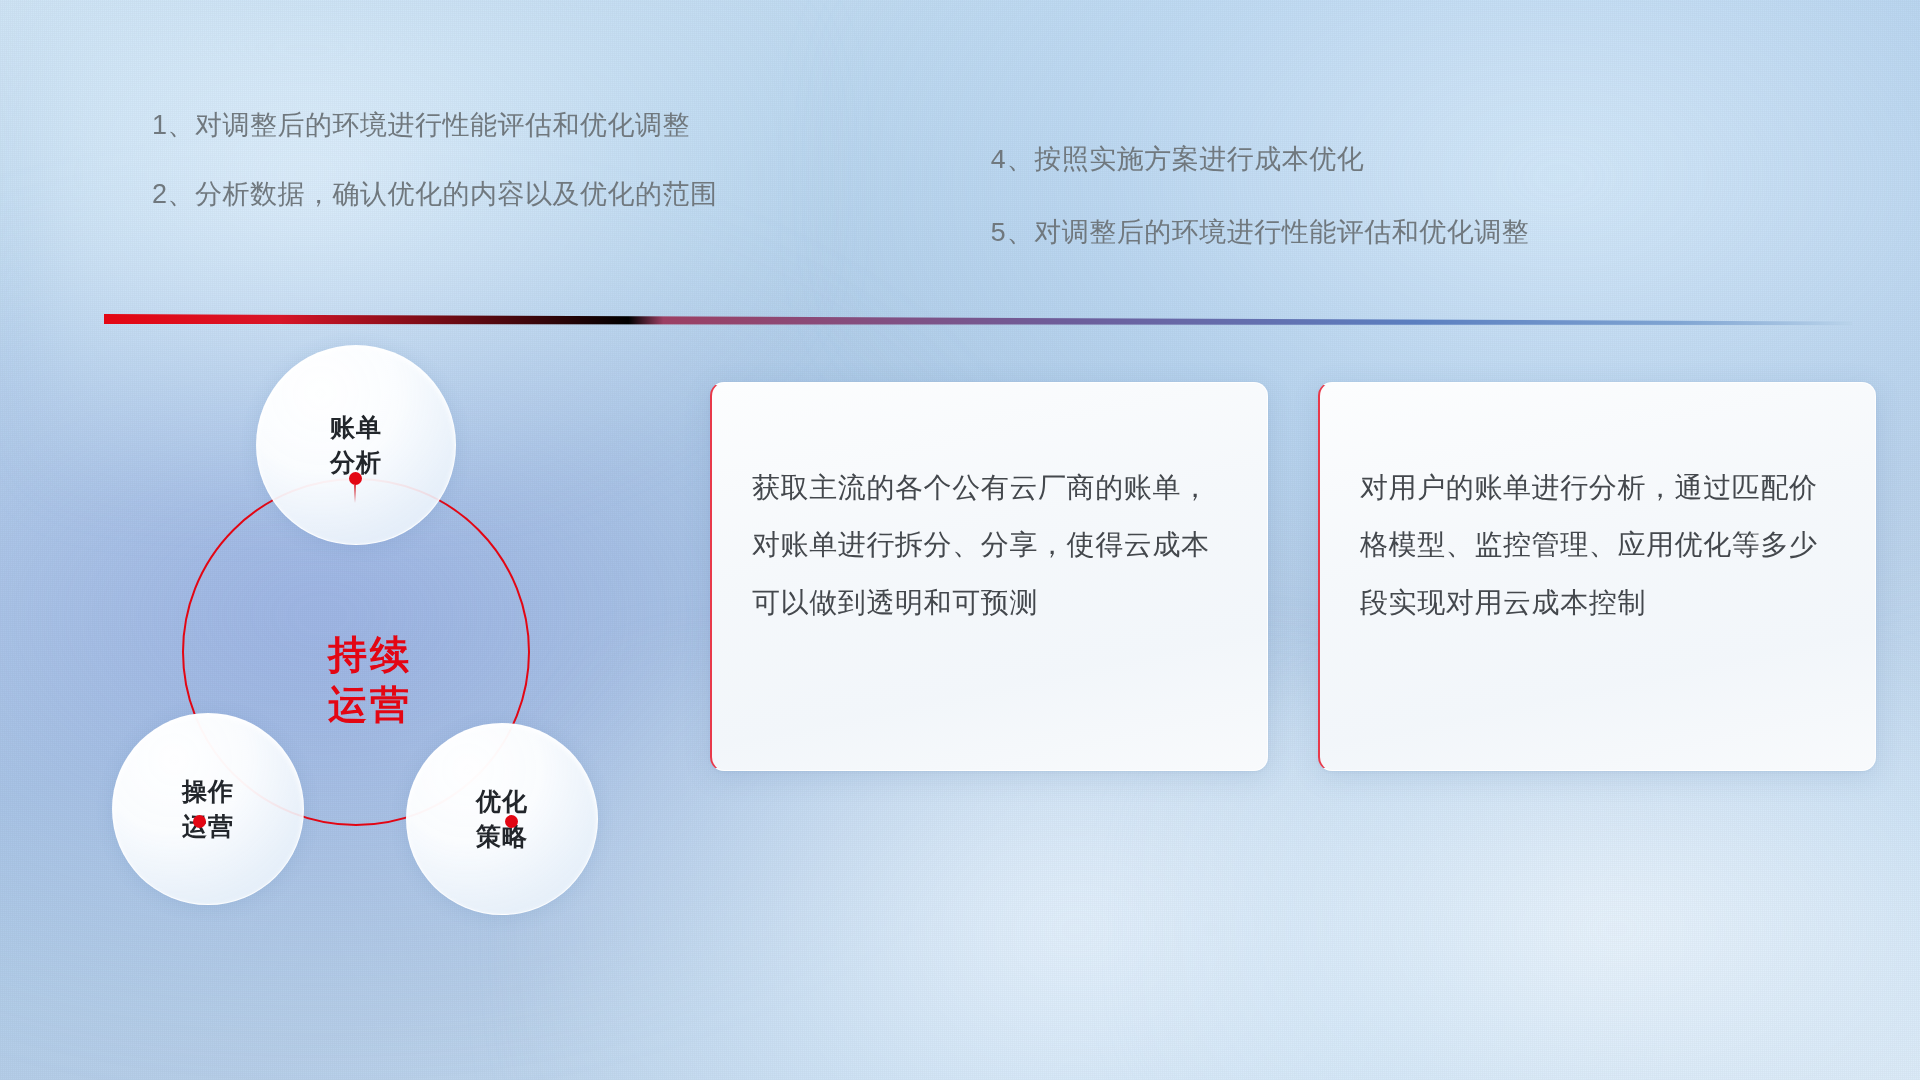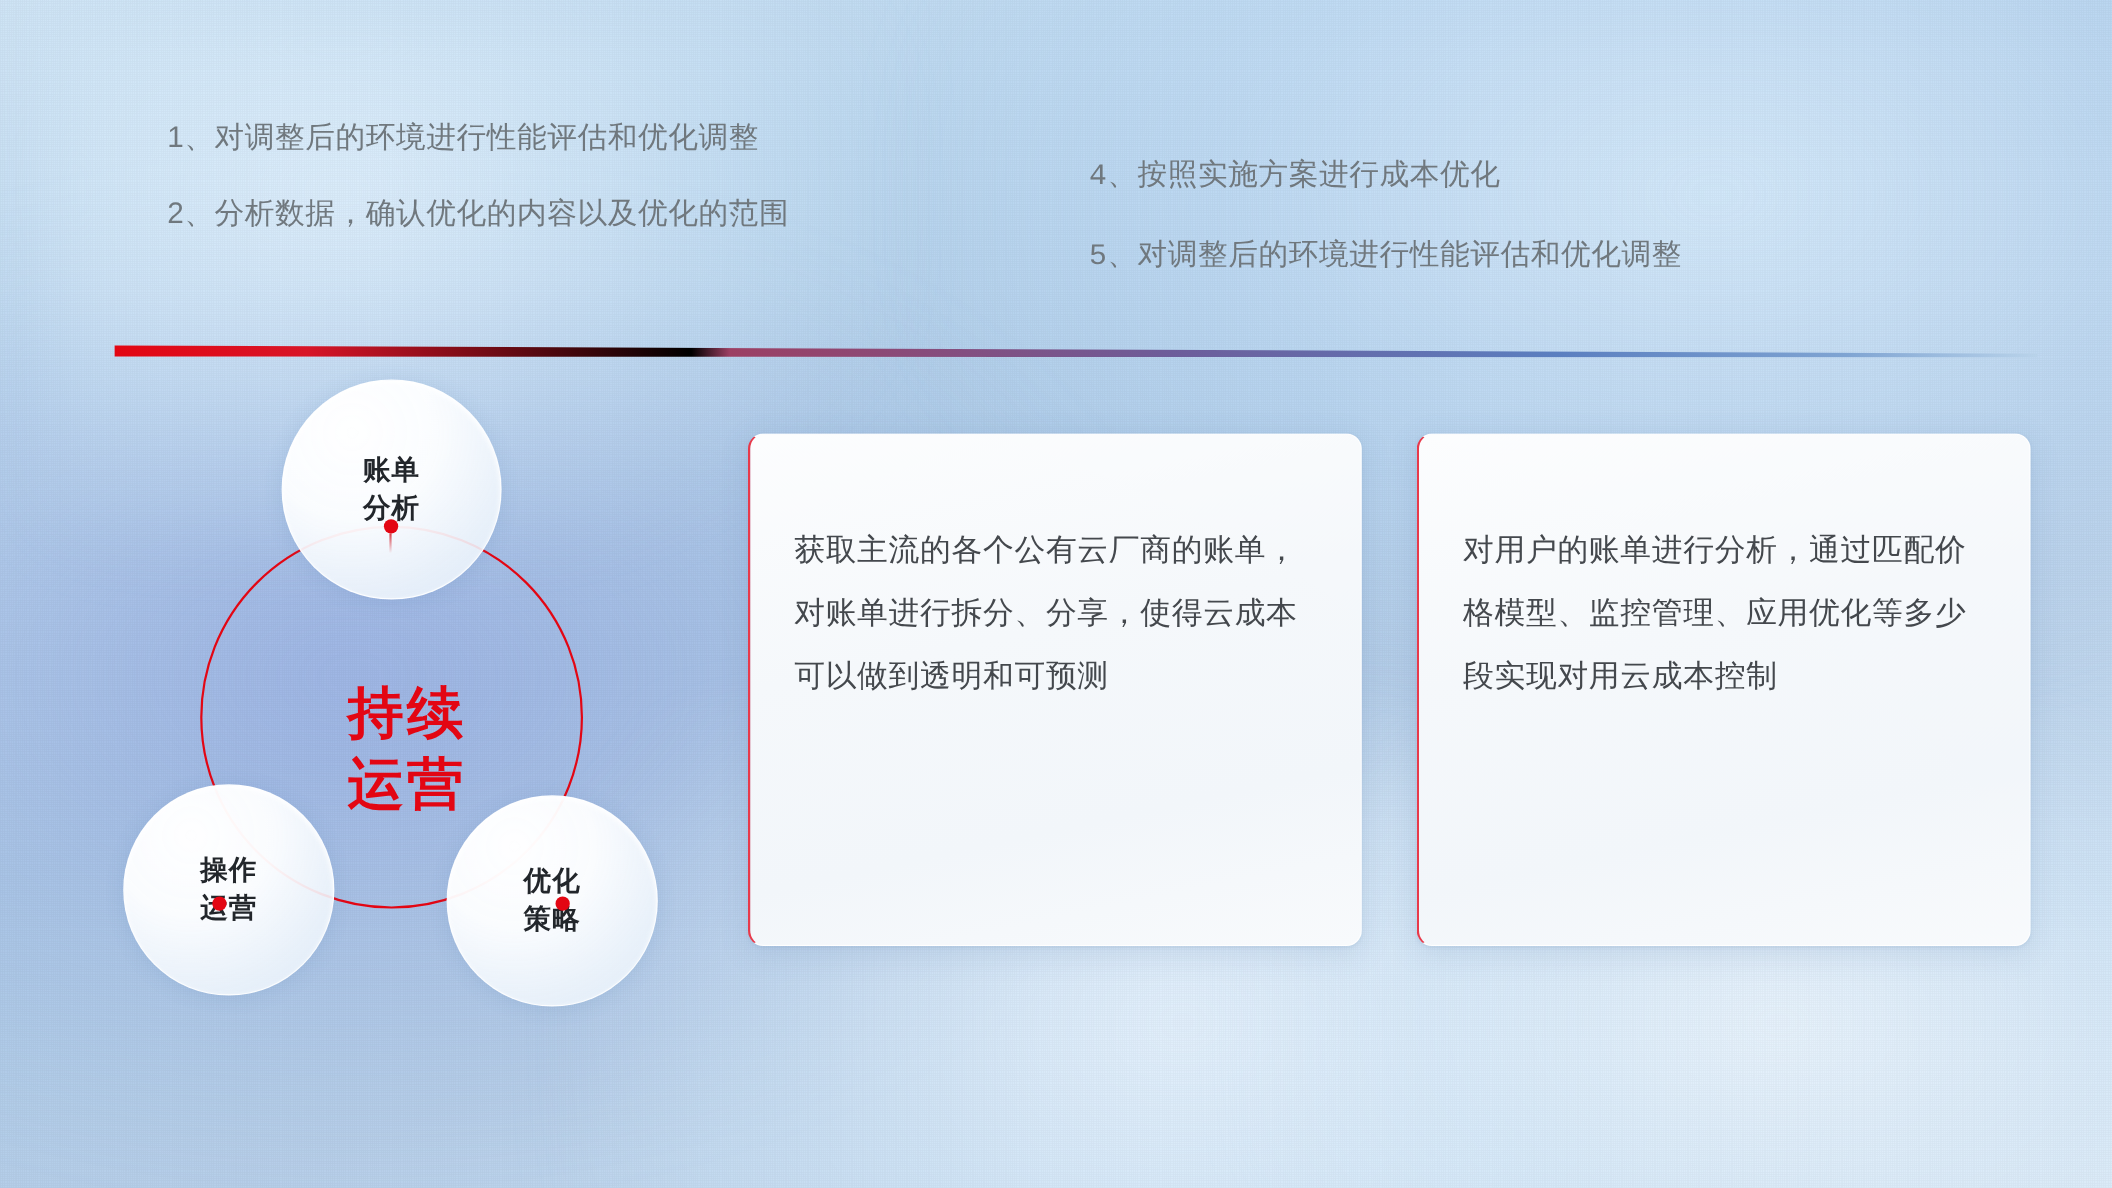--- a/index.html
+++ b/index.html
@@ -120,21 +120,21 @@
     z-index:4;
   }
   #v-center{
     position:absolute;
     left:86px; top:133px; width:348px; height:348px;
     display:flex; align-items:center; justify-content:center;
     z-index:6;
     pointer-events:none;
   }
   .v-center-label{
-    font-size:51px;
+    font-size:39px;
     font-weight:900;
     color:#e30613;
     line-height:1.28;
     text-align:center;
     letter-spacing:3px;
     transform:translate(14px,28px);
   }
   .v-dot{
     position:absolute;
     width:13px; height:13px; border-radius:50%;
@@ -147,29 +147,30 @@
   .v-tail{
     position:absolute; width:2px; height:18px;
     background:linear-gradient(#d8404a, rgba(216,64,74,0));
     z-index:7;
   }
   #tail-top{ left:258px; top:140px; }
 
   
   .card{
     position:absolute;
-    top:394px;
+    top:382px;
     width:558px;
-    height:466px;
+    height:389px;
     border-radius:14px;
     background:linear-gradient(168deg,#fcfdfe 0%, #f5f8fb 40%, #f2f6fa 72%, #f8fafc 100%);
     box-shadow:0 6px 26px rgba(90,125,170,.17), 0 1px 3px rgba(90,125,170,.1);
     border:1px solid rgba(255,255,255,.9);
     border-left:2.5px solid #e8394a;
     overflow:hidden;
+    margin-left:30px;
   }
   #card-1{ left:680px; }
   #card-2{ left:1288px; }
 
   .card-body{
     position:absolute;
     left:40px; right:30px; top:76px;
     font-size:28px;
     line-height:2.05;
     color:#44484d;

